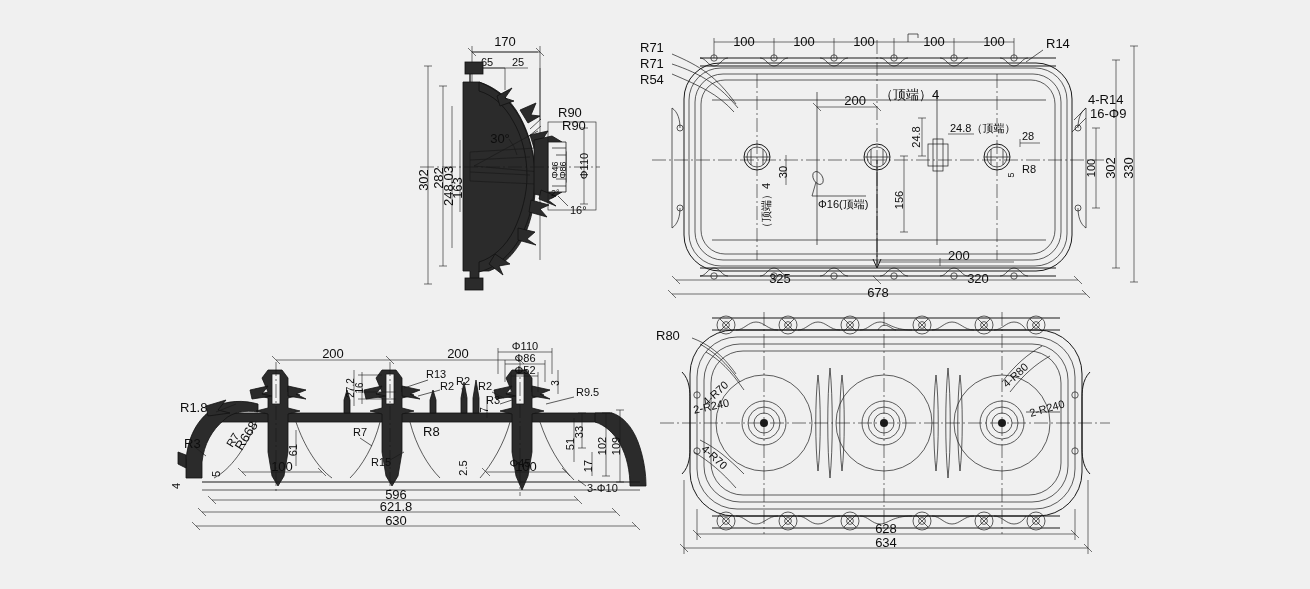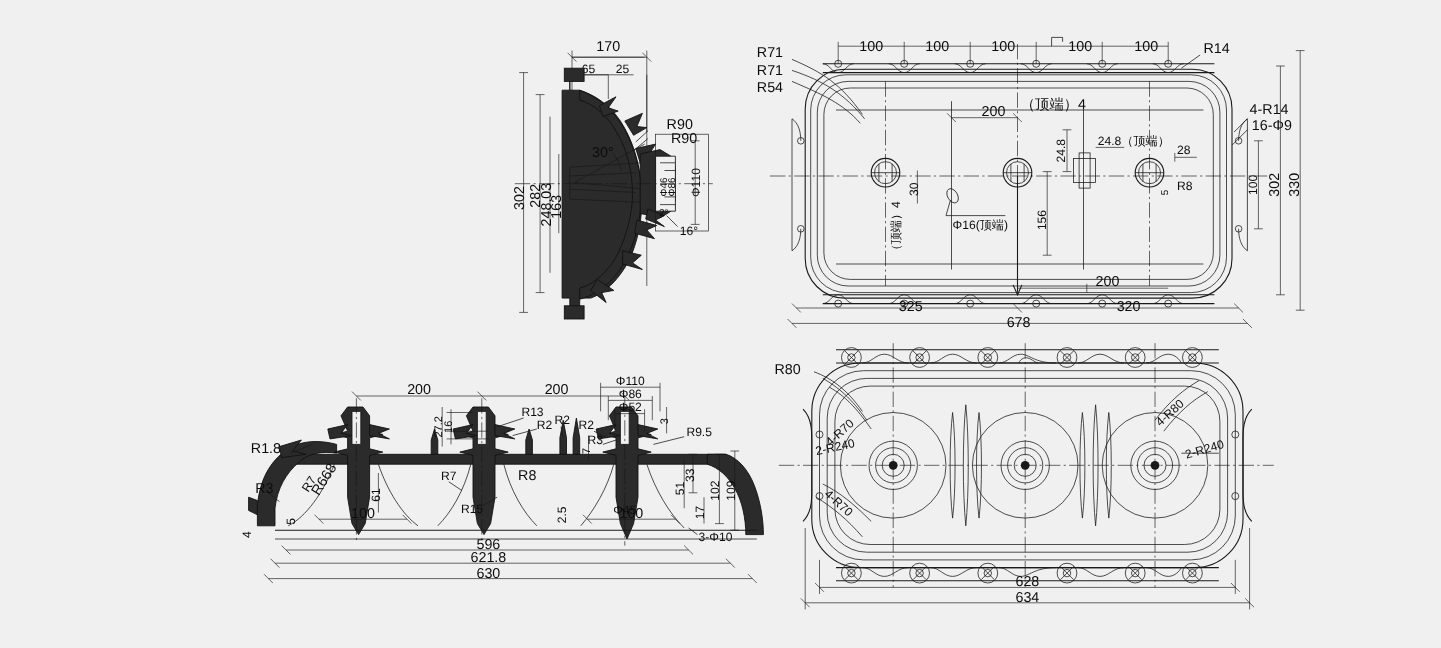--- a/index.html
+++ b/index.html
@@ -3,21 +3,21 @@
 <meta charset="utf-8">
 <style>
   html,body{margin:0;padding:0;}
   body{
     width:1310px;height:589px;
     background:#f0f0f0;
     font-family:"Liberation Sans",sans-serif;
     overflow:hidden;
     position:relative;
   }
-  #stage{position:absolute;inset:0;padding-left:48px;}
+  #stage{position:absolute;inset:0;}
   svg{display:block;}
   .ln{stroke:#1a1a1a;stroke-width:1;fill:none;}
   .thin{stroke:#1a1a1a;stroke-width:0.7;fill:none;}
   .dim{stroke:#1a1a1a;stroke-width:0.6;fill:none;}
   .ctr{stroke:#1a1a1a;stroke-width:0.6;fill:none;stroke-dasharray:14 3 2 3;}
   .sect{fill:#2b2b2b;stroke:#111;stroke-width:0.8;}
   .wht{fill:#f0f0f0;stroke:#1a1a1a;stroke-width:0.8;}
   text{font-family:"Liberation Sans",sans-serif;fill:#0d0d0d;}
   .t{font-size:13px;}
   .ts{font-size:11px;}

